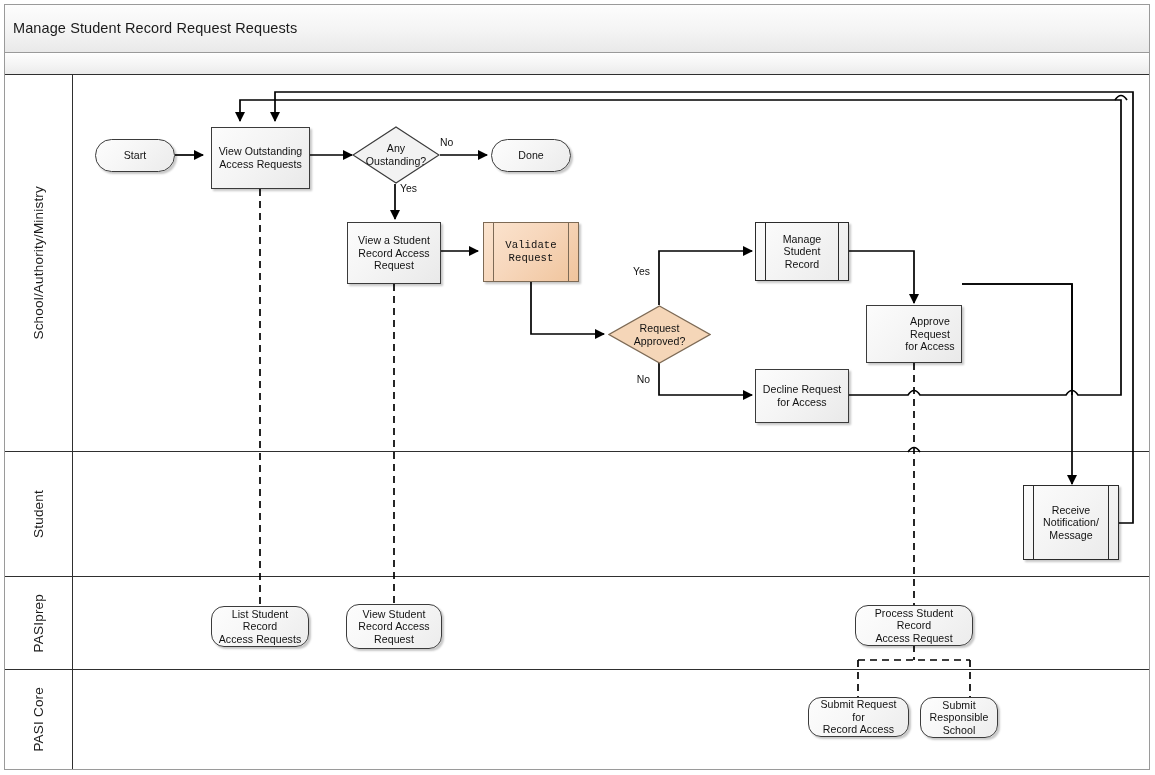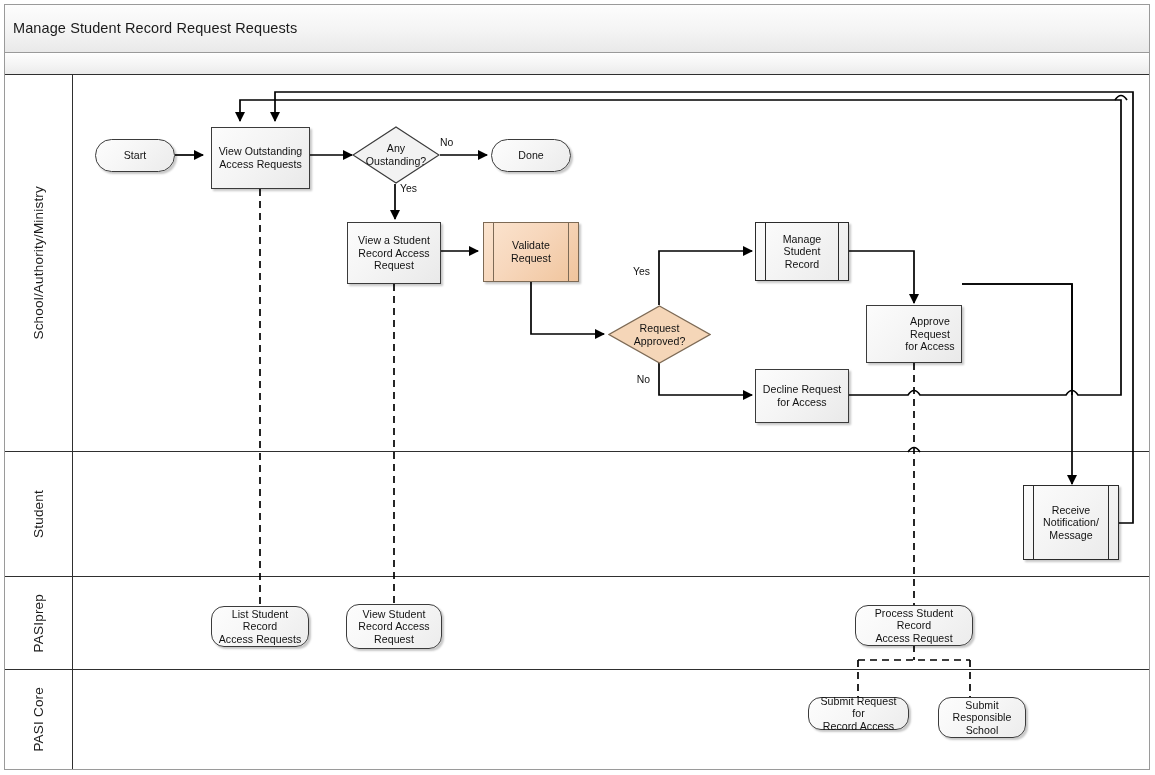--- a/index.html
+++ b/index.html
@@ -76,20 +76,21 @@
   .shape-subprocess::before,.shape-subprocess::after{
     content:"";position:absolute;top:-0px;bottom:-0px;width:0;
     border-left:1.3px solid #2b2b2b;
   }
   .shape-subprocess::before{left:9px;}
   .shape-subprocess::after{right:9px;}
 
   .shape-subprocess.accent{
     background:linear-gradient(135deg,#fbe4cf 0%,#f7d7bc 45%,#f0c49c 100%);
     border-color:#7d6a55;
+    font-family:Liberation Mono, monospace;
   }
   .shape-subprocess.accent::before,.shape-subprocess.accent::after{border-left-color:#7d6a55;}
 
   
   .shape-decision{background:transparent;border:none;box-shadow:none;}
   .shape-decision .dia{
     position:absolute;left:0;top:0;width:100%;height:100%;
   }
   .shape-decision .lbl{position:relative;z-index:2;}
 
@@ -276,23 +277,23 @@
     <span class="lbl">View Student
 Record Access
 Request</span>
   </div>
 
   <div class="node shape-rounded" style="left:855px;top:605px;width:118px;height:41px;">
     <span class="lbl">Process  Student Record
 Access Request</span>
   </div>
 
-  <div class="node shape-rounded" style="left:808px;top:697px;width:101px;height:33px;">
+  <div class="node shape-rounded" style="left:808px;top:697px;width:101px;height:40px;">
     <span class="lbl">Submit Request for
 Record Access</span>
   </div>
 
-  <div class="node shape-rounded" style="left:920px;top:697px;width:88px;height:41px;margin-left:18px;">
+  <div class="node shape-rounded" style="left:920px;top:697px;width:78px;height:41px;">
     <span class="lbl">Submit Responsible
 School</span>
   </div>
 
 </div>
 
 </body></html>

